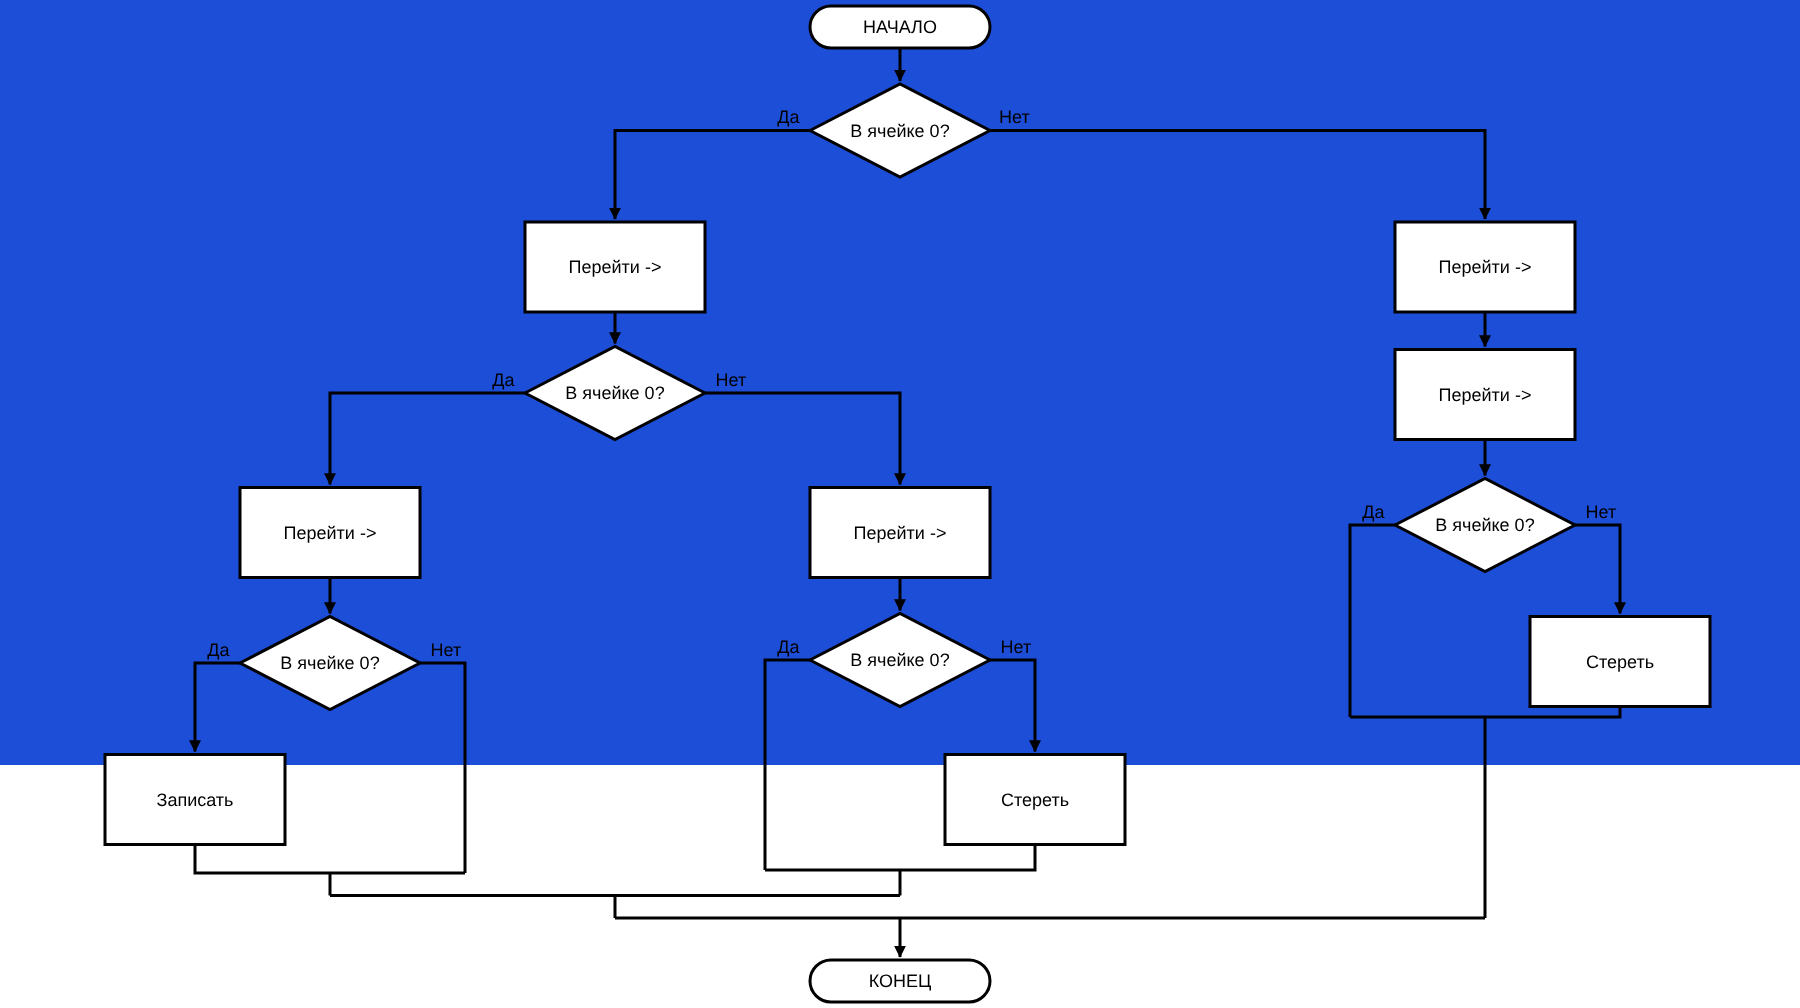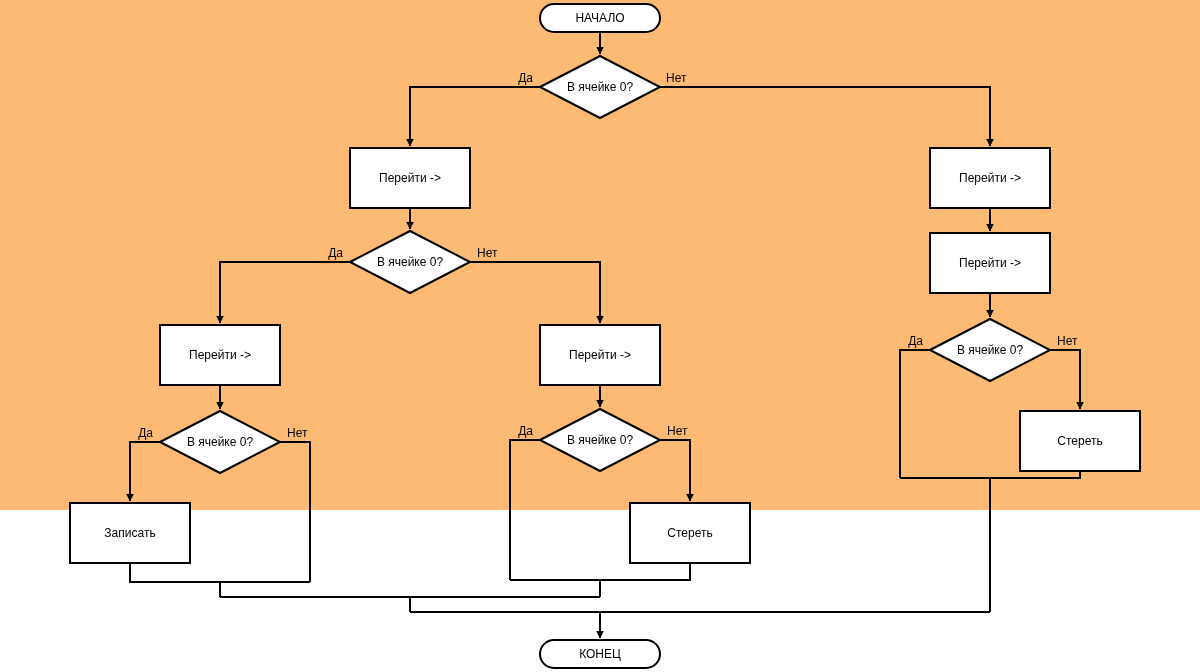--- a/index.html
+++ b/index.html
@@ -7,21 +7,21 @@
     padding: 0;
     background: #ffffff;
     width: 1200px;
     height: 672px;
     overflow: hidden;
   }
   #stage {
     position: relative;
     width: 1200px;
     height: 510px;
-    background: #fdba74;
+    background: #1d4ed8;
   }
   svg text {
     font-family: "Liberation Sans", "DejaVu Sans", sans-serif;
     font-size: 12px;
     fill: #000000;
   }
   .shape {
     fill: #ffffff;
     stroke: #000000;
     stroke-width: 2;

